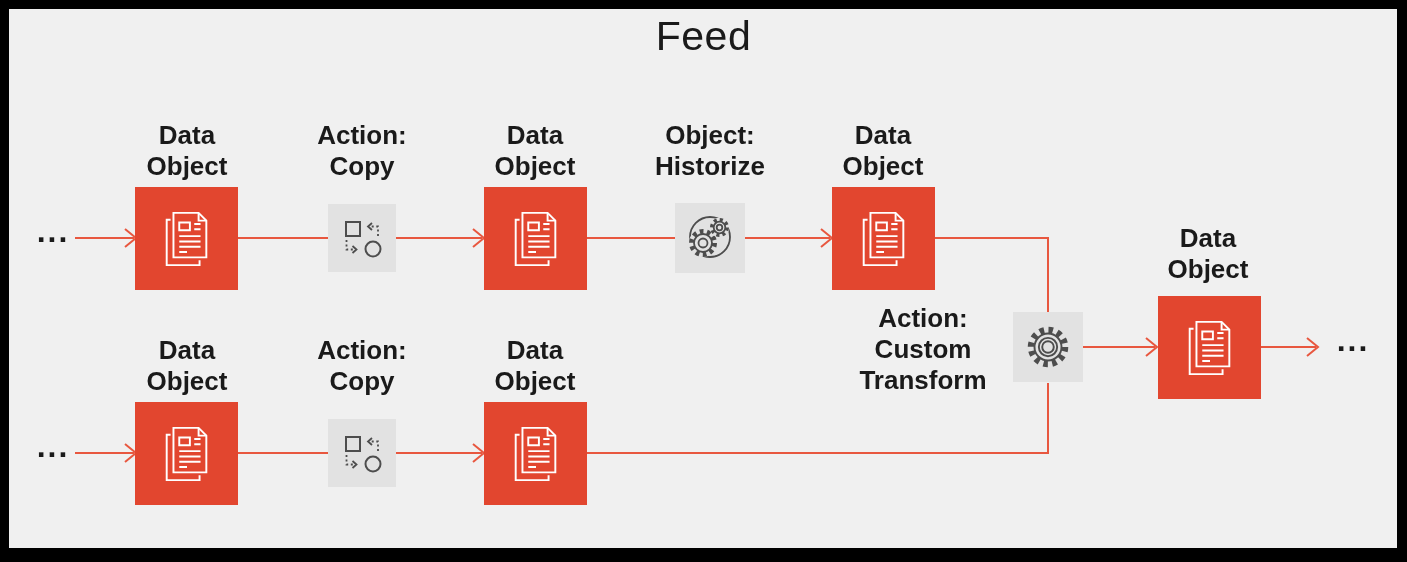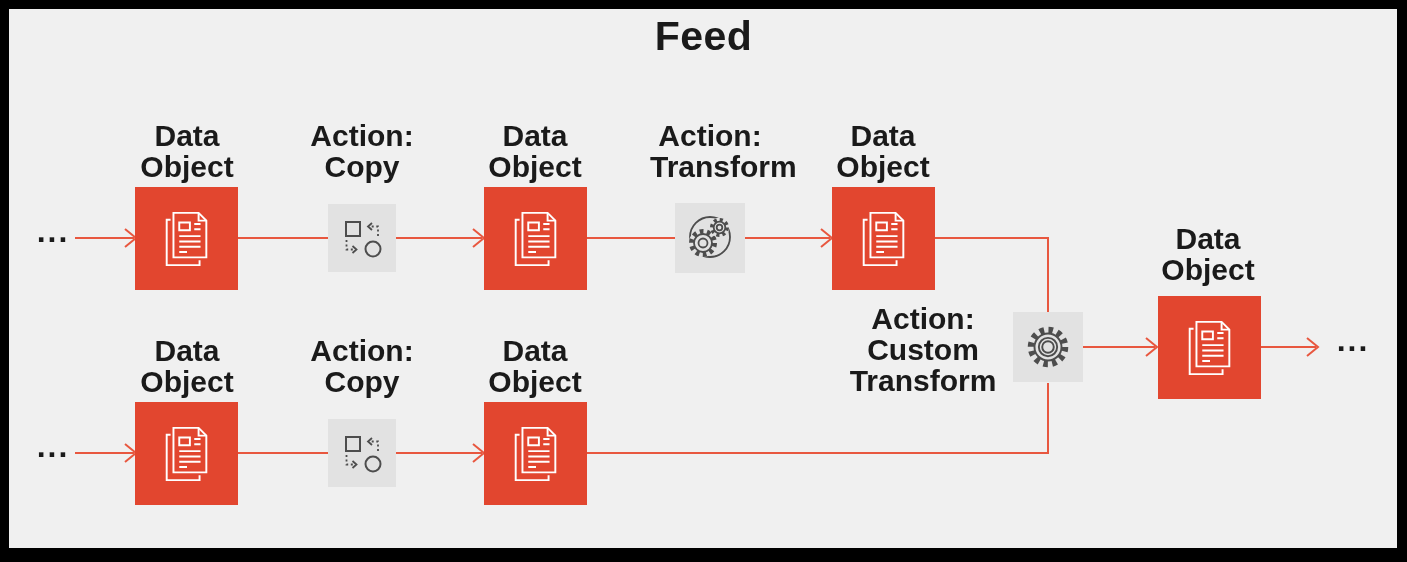--- a/index.html
+++ b/index.html
@@ -5,22 +5,22 @@
   :root{
     --background:#F0F0F0; --frame:#000000; --data-object-red:#E2462F;
     --action-gray:#E2E2E2; --connector-red:#E8573F; --text:#1A1A1A;
     --icon-stroke-gray:#4D4D4D;
   }
   *{margin:0;padding:0;box-sizing:border-box;}
   body{font-family:"Liberation Sans","DejaVu Sans",sans-serif;background:#fff;}
   .canvas{position:relative;width:1407px;height:562px;background:var(--frame,#000);overflow:hidden;}
   .board{position:absolute;left:9px;top:9px;right:10px;bottom:14px;background:var(--background,#F0F0F0);}
   .title{position:absolute;left:0;right:0;top:13px;text-align:center;
-         font-size:41px;font-weight:700;letter-spacing:.5px;color:var(--text,#1A1A1A);}
-  .label{position:absolute;width:120px;text-align:center;font-size:30px;font-weight:700;
+         font-size:41px;font-weight:400;letter-spacing:.5px;color:var(--text,#1A1A1A);}
+  .label{position:absolute;width:120px;text-align:center;font-size:26px;font-weight:700;
          line-height:31px;color:var(--text,#1A1A1A);}
   .label.right{width:160px;text-align:center;}
   .node{position:absolute;display:flex;align-items:center;justify-content:center;}
   .node.red{width:103px;height:103px;background:var(--data-object-red,#E2462F);}
   .node.gray{background:var(--action-gray,#E2E2E2);color:var(--icon-stroke-gray,#4D4D4D);}
   .sz68{width:68px;height:68px;} .sz70{width:70px;height:70px;}
   .icon-doc{stroke:#FFFFFF;} .icon-gray{stroke:var(--icon-stroke-gray,#4D4D4D);}
   .connectors{position:absolute;left:0;top:0;pointer-events:none;}
   .connectors path{fill:none;stroke:var(--connector-red,#E8573F);stroke-width:2px;}
   .dots{position:absolute;text-align:center;font-size:32px;font-weight:700;letter-spacing:2px;
@@ -94,21 +94,21 @@
 
   <div class="title">Feed</div>
 
   <div class="dots" style="left:30px;top:217px;width:46px">...</div>
   <div class="dots" style="left:30px;top:432px;width:46px">...</div>
   <div class="dots" style="left:1330px;top:326px;width:46px">...</div>
 
   <div class="label" style="left:127px;top:120px">Data Object</div>
   <div class="label" style="left:302px;top:120px">Action: Copy</div>
   <div class="label" style="left:475px;top:120px">Data Object</div>
-  <div class="label" style="left:650px;top:120px">Action: Transform</div>
+  <div class="label" style="left:650px;top:120px">Object: Historize</div>
   <div class="label" style="left:823px;top:120px">Data Object</div>
 
   <div class="label" style="left:127px;top:335px">Data Object</div>
   <div class="label" style="left:302px;top:335px">Action: Copy</div>
   <div class="label" style="left:475px;top:335px">Data Object</div>
 
   <div class="label right" style="left:843px;top:303px">Action: Custom Transform</div>
   <div class="label" style="left:1148px;top:223px">Data Object</div>
 
   <div class="node red" style="left:135px;top:187px">

